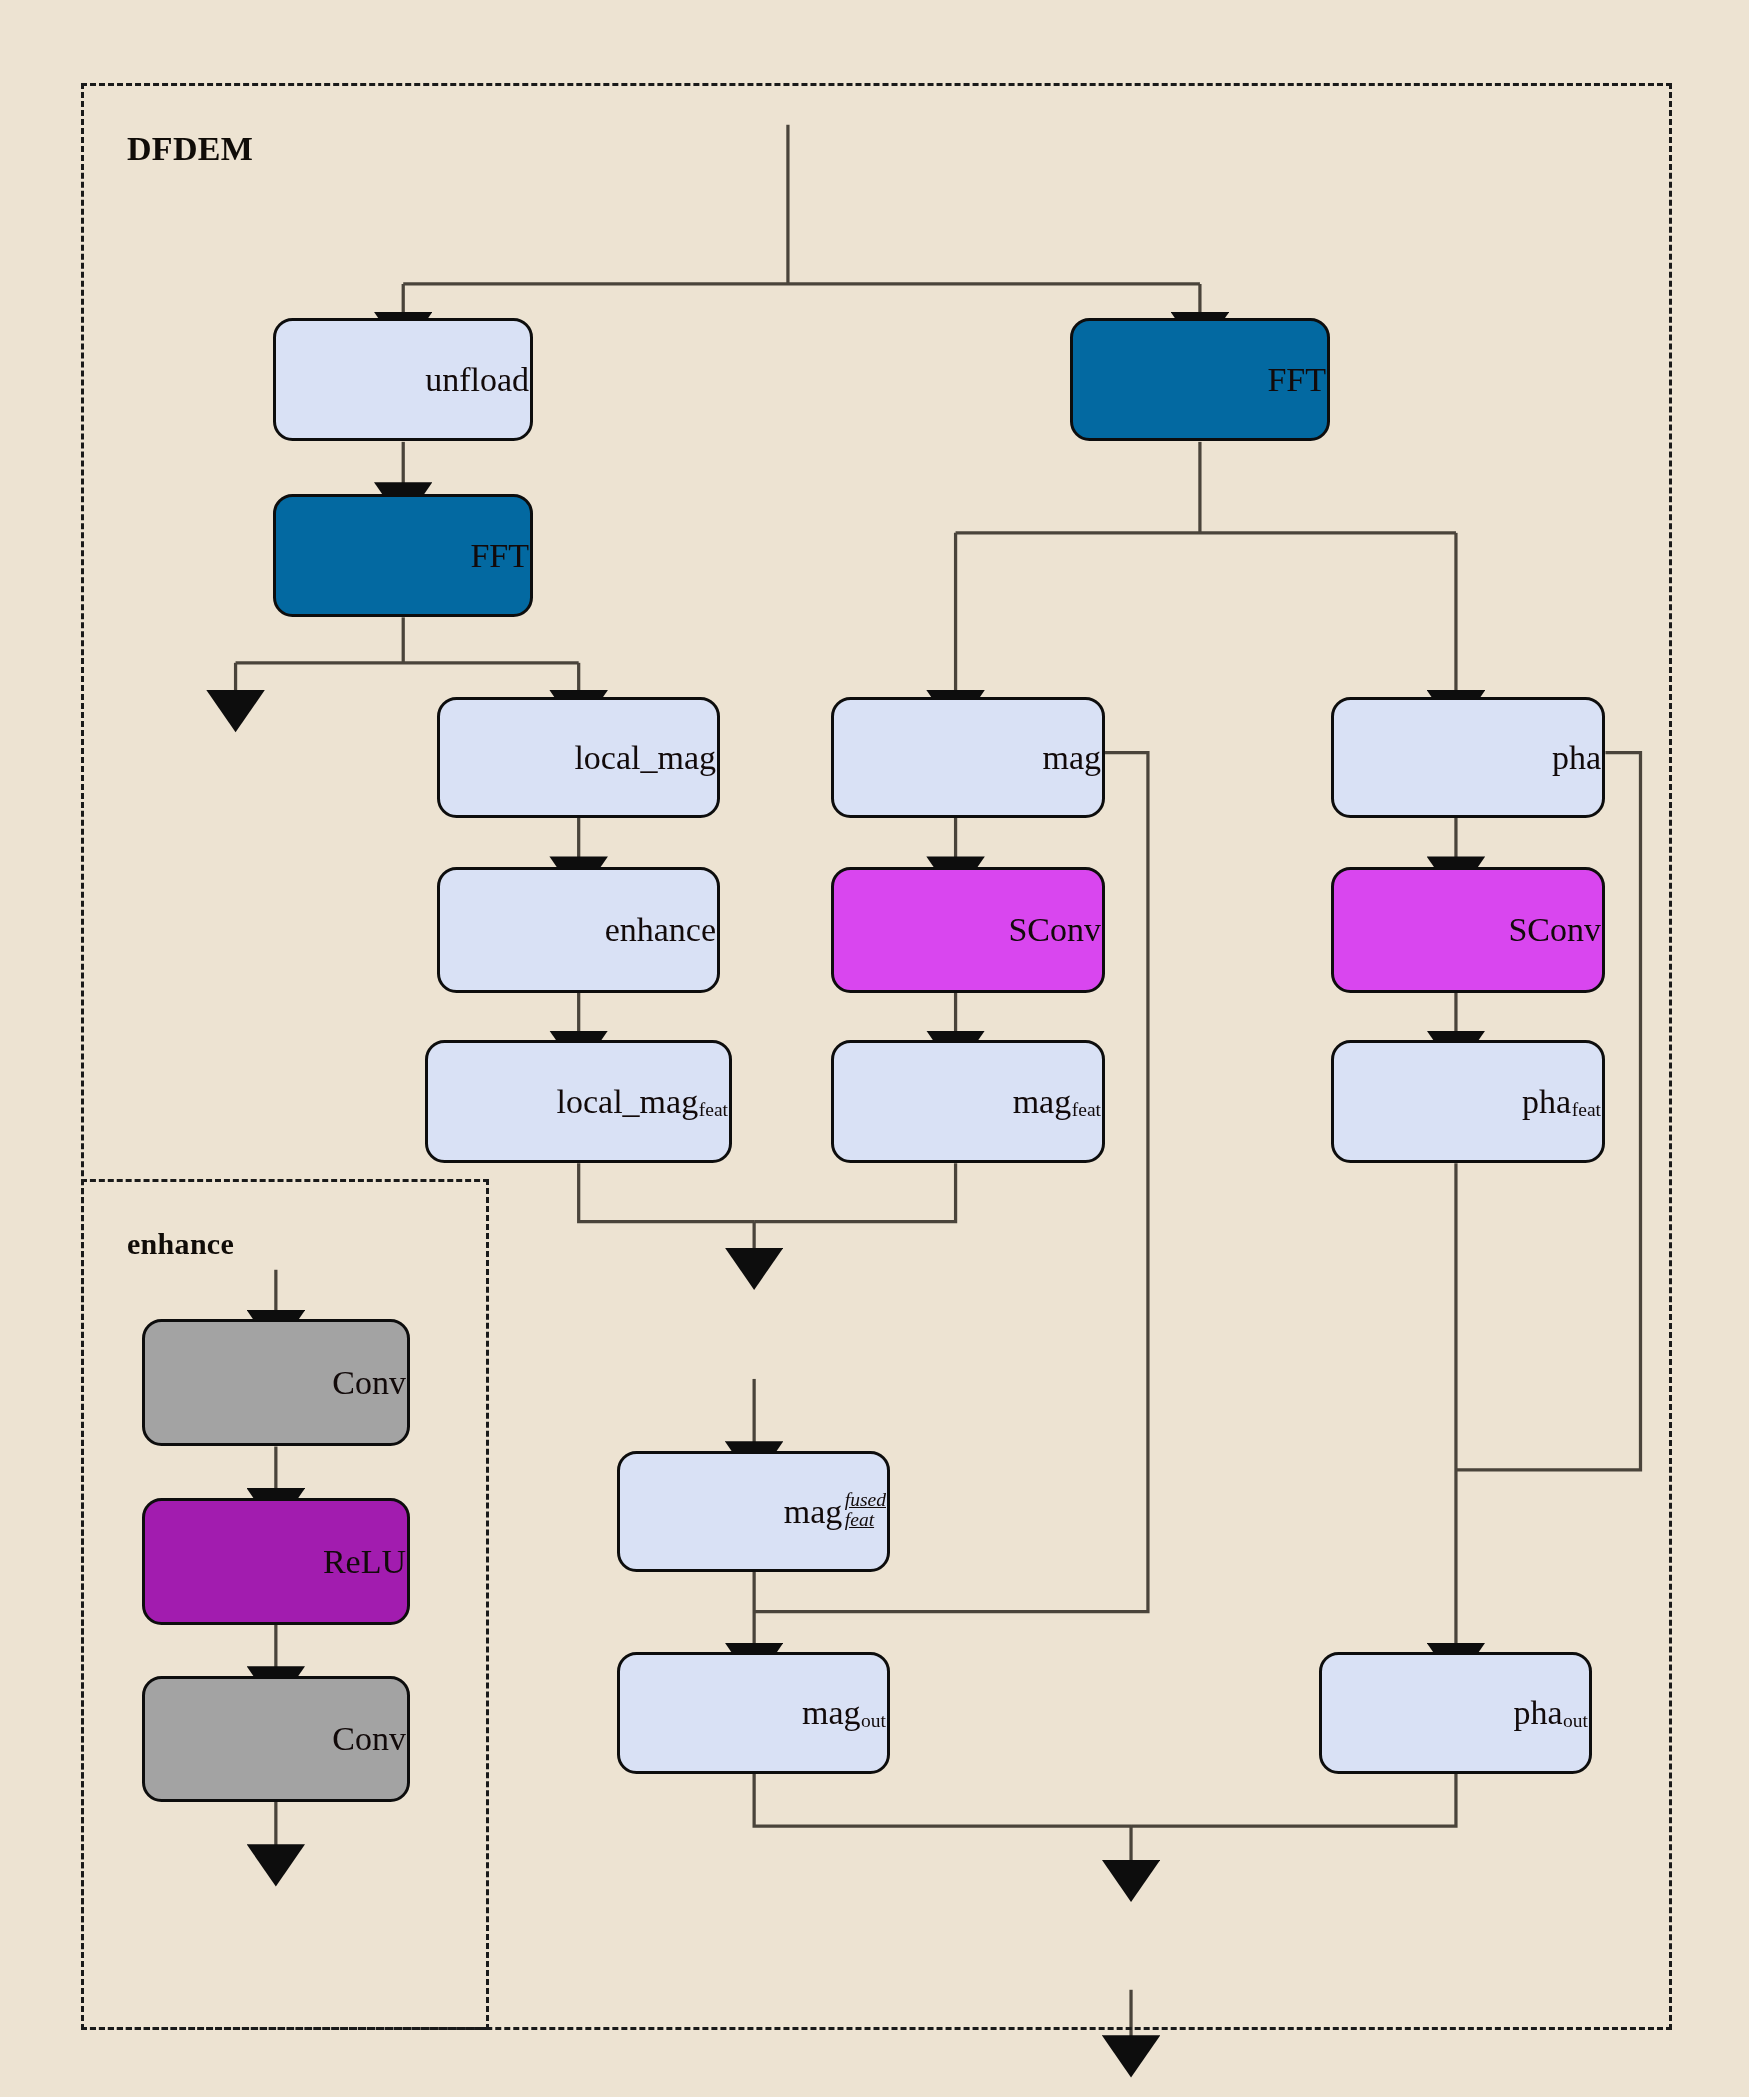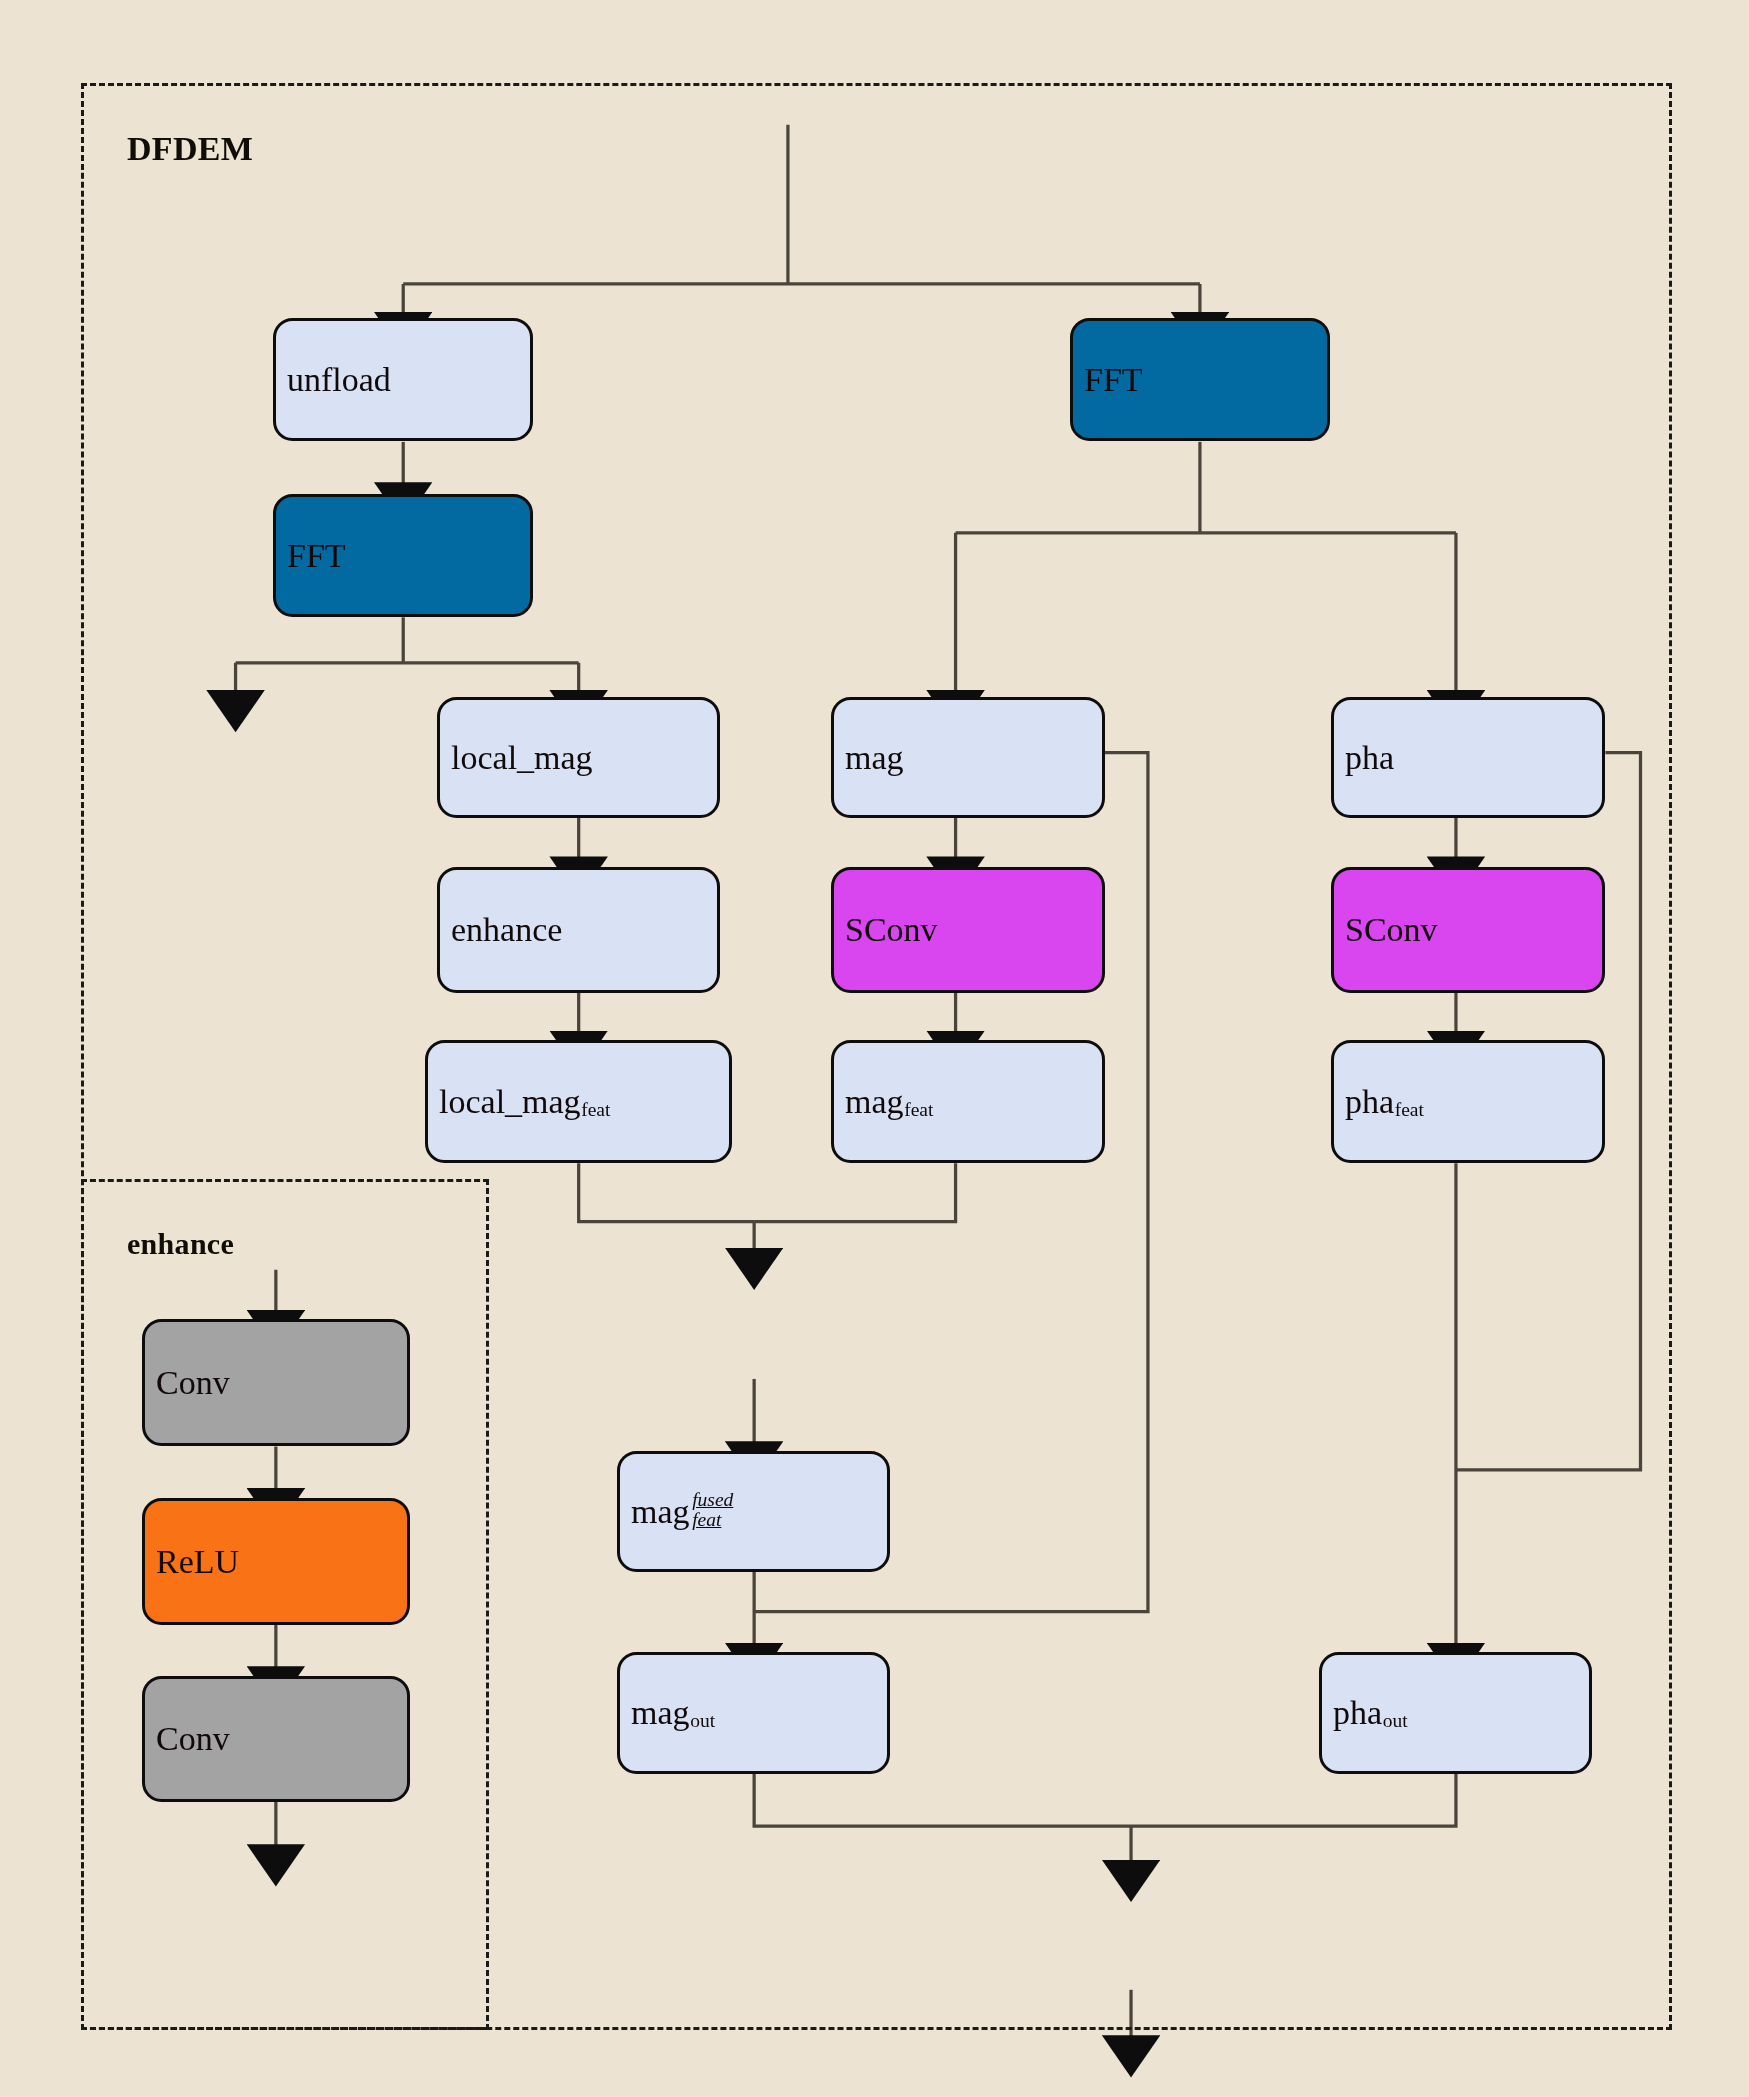--- a/index.html
+++ b/index.html
@@ -28,33 +28,33 @@
     white-space:nowrap;
   }
 
   .node{
     position:absolute;
     box-sizing:border-box;
     border:3.9px solid #0d0d0d;
     border-radius:19.5px;
     display:flex;
     align-items:center;
-    justify-content:flex-start;
+    justify-content:flex-end;
     color:#120a0a;
     font-size:34px;
     line-height:1;
     text-align:center;
     white-space:nowrap;
-    padding:0 11px;
+    padding:0 1px;
   }
   .n-lav{background:#D9E1F5;}
   .n-pink{background:#0369a1;}
   .n-salmon{background:#d946ef;}
   .n-blue{background:#a3a3a3;}
-  .n-orange{background:#f97316;}
+  .n-orange{background:#a21caf;}
 
   .node .sub{font-size:19.5px;vertical-align:baseline;position:relative;top:7.8px;margin-left:0.6px;}
   .node .stack{
     display:inline-flex;flex-direction:column;
     font-style:italic;font-size:19.5px;line-height:1.02;
     margin-left:2.6px;text-align:left;position:relative;top:-1.3px;text-decoration:underline;
   }
 </style>
 </head>
 <body>

